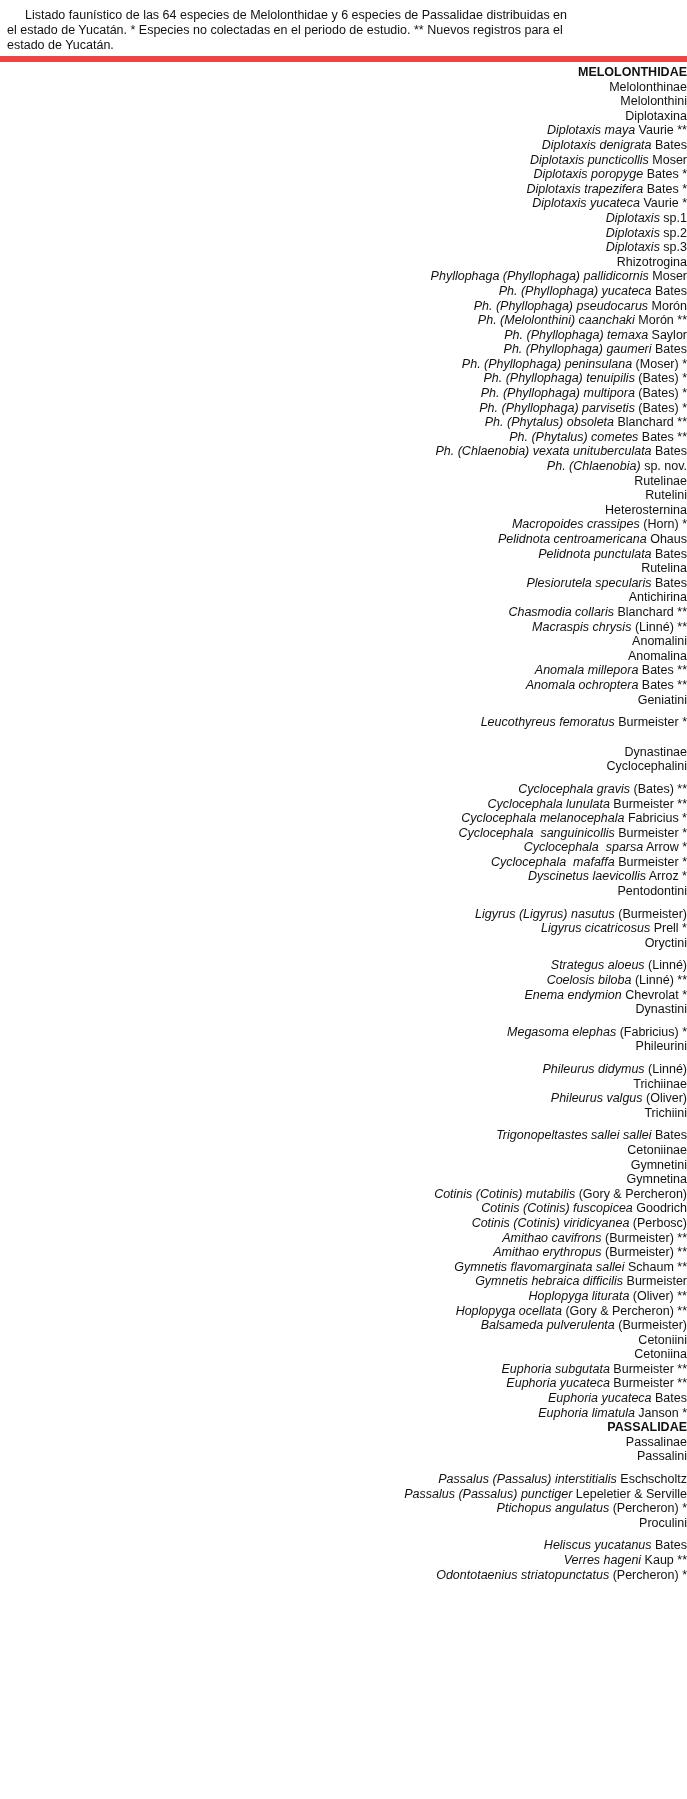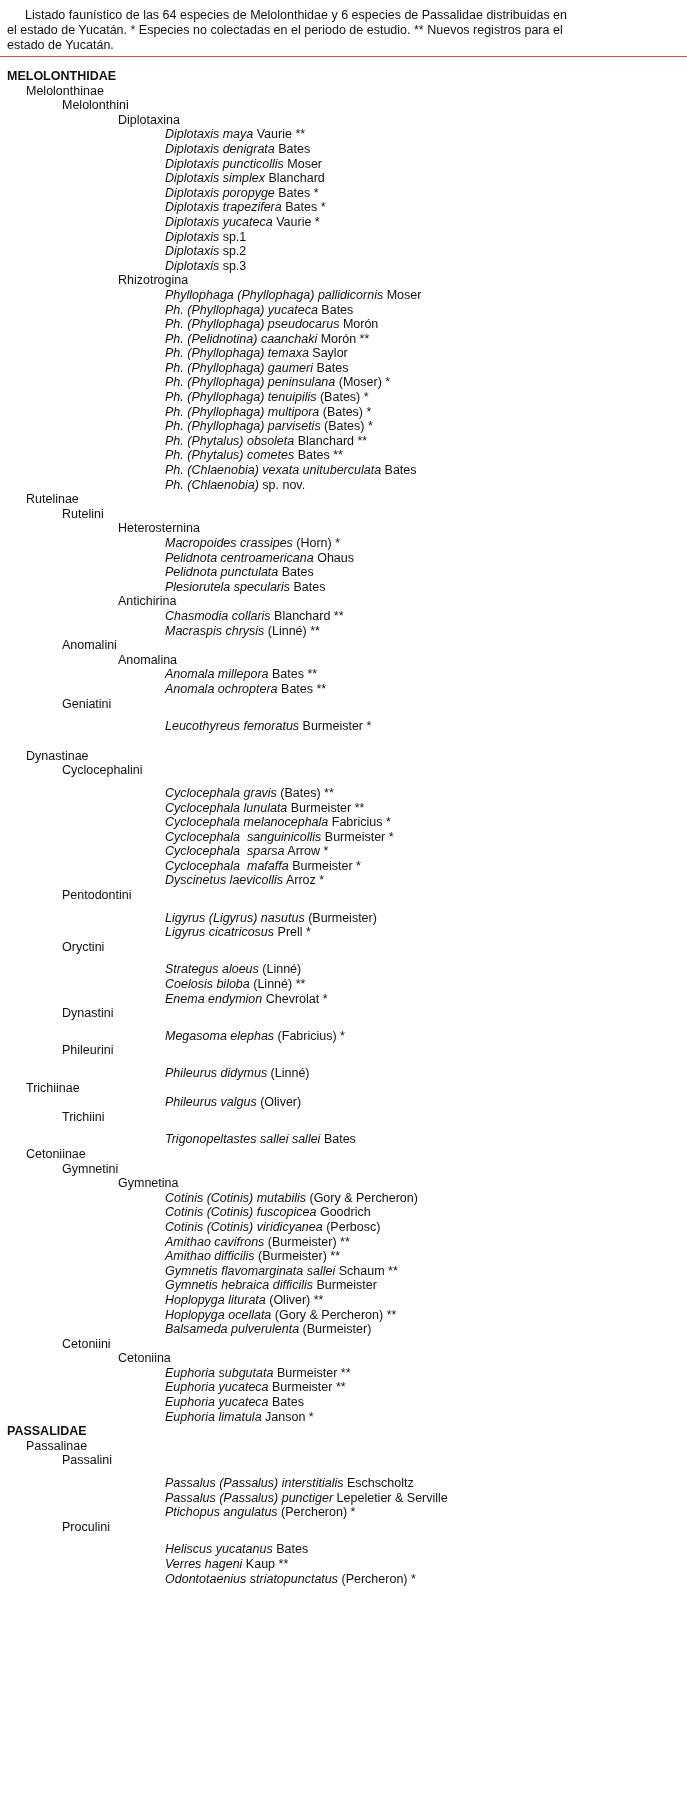--- a/index.html
+++ b/index.html
@@ -14,31 +14,32 @@
     font-family: "Liberation Sans", "DejaVu Sans", sans-serif;
     font-size: 12.5px;
     -webkit-font-smoothing: antialiased;
   }
   .page {
     width: 687px;
     box-sizing: border-box;
   }
   .caption {
     padding: 8px 6px 3px 7px;
-    border-bottom: 1px solid #ef4444;
+    border-bottom: 6px solid #ef4444;
   }
   .caption-line {
     white-space: nowrap;
     line-height: 15px;
   }
   .caption-line.first {
     padding-left: 18px;
   }
   .taxa-list {
-    padding-top: 12px;
+    padding-top: 3px;
+    text-align: right;
   }
   .row {
     line-height: 14.6px;
     white-space: pre;
   }
   .row.family {
     margin-left: 7px;
     font-weight: bold;
   }
   .row.subfamily {
@@ -78,48 +79,48 @@
   </div>
 
   <div class="taxa-list">
       <div class="row family">MELOLONTHIDAE</div>
       <div class="row subfamily">Melolonthinae</div>
       <div class="row tribe">Melolonthini</div>
       <div class="row subtribe">Diplotaxina</div>
       <div class="row species"><span class="sci">Diplotaxis maya</span><span class="author"> Vaurie **</span></div>
       <div class="row species"><span class="sci">Diplotaxis denigrata</span><span class="author"> Bates</span></div>
       <div class="row species"><span class="sci">Diplotaxis puncticollis</span><span class="author"> Moser</span></div>
-      <div class="row species"><span class="sci">Diplotaxis simplex</span><span class="author"> Blanchard</span></div>
       <div class="row species"><span class="sci">Diplotaxis poropyge</span><span class="author"> Bates *</span></div>
       <div class="row species"><span class="sci">Diplotaxis trapezifera</span><span class="author"> Bates *</span></div>
       <div class="row species"><span class="sci">Diplotaxis yucateca</span><span class="author"> Vaurie *</span></div>
       <div class="row species"><span class="sci">Diplotaxis</span><span class="author"> sp.1</span></div>
       <div class="row species"><span class="sci">Diplotaxis</span><span class="author"> sp.2</span></div>
       <div class="row species"><span class="sci">Diplotaxis</span><span class="author"> sp.3</span></div>
       <div class="row subtribe">Rhizotrogina</div>
       <div class="row species"><span class="sci">Phyllophaga (Phyllophaga) pallidicornis</span><span class="author"> Moser</span></div>
       <div class="row species"><span class="sci">Ph. (Phyllophaga) yucateca</span><span class="author"> Bates</span></div>
       <div class="row species"><span class="sci">Ph. (Phyllophaga) pseudocarus</span><span class="author"> Morón</span></div>
-      <div class="row species"><span class="sci">Ph. (Pelidnotina) caanchaki</span><span class="author"> Morón **</span></div>
+      <div class="row species"><span class="sci">Ph. (Melolonthini) caanchaki</span><span class="author"> Morón **</span></div>
       <div class="row species"><span class="sci">Ph. (Phyllophaga) temaxa</span><span class="author"> Saylor</span></div>
       <div class="row species"><span class="sci">Ph. (Phyllophaga) gaumeri</span><span class="author"> Bates</span></div>
       <div class="row species"><span class="sci">Ph. (Phyllophaga) peninsulana</span><span class="author"> (Moser) *</span></div>
       <div class="row species"><span class="sci">Ph. (Phyllophaga) tenuipilis</span><span class="author"> (Bates) *</span></div>
       <div class="row species"><span class="sci">Ph. (Phyllophaga) multipora</span><span class="author"> (Bates) *</span></div>
       <div class="row species"><span class="sci">Ph. (Phyllophaga) parvisetis</span><span class="author"> (Bates) *</span></div>
       <div class="row species"><span class="sci">Ph. (Phytalus) obsoleta</span><span class="author"> Blanchard **</span></div>
       <div class="row species"><span class="sci">Ph. (Phytalus) cometes</span><span class="author"> Bates **</span></div>
       <div class="row species"><span class="sci">Ph. (Chlaenobia) vexata unituberculata</span><span class="author"> Bates</span></div>
       <div class="row species"><span class="sci">Ph. (Chlaenobia)</span><span class="author"> sp. nov.</span></div>
       <div class="row subfamily">Rutelinae</div>
       <div class="row tribe">Rutelini</div>
       <div class="row subtribe">Heterosternina</div>
       <div class="row species"><span class="sci">Macropoides crassipes</span><span class="author"> (Horn) *</span></div>
       <div class="row species"><span class="sci">Pelidnota centroamericana</span><span class="author"> Ohaus</span></div>
       <div class="row species"><span class="sci">Pelidnota punctulata</span><span class="author"> Bates</span></div>
+      <div class="row subtribe">Rutelina</div>
       <div class="row species"><span class="sci">Plesiorutela specularis</span><span class="author"> Bates</span></div>
       <div class="row subtribe">Antichirina</div>
       <div class="row species"><span class="sci">Chasmodia collaris</span><span class="author"> Blanchard **</span></div>
       <div class="row species"><span class="sci">Macraspis chrysis</span><span class="author"> (Linné) **</span></div>
       <div class="row tribe">Anomalini</div>
       <div class="row subtribe">Anomalina</div>
       <div class="row species"><span class="sci">Anomala millepora</span><span class="author"> Bates **</span></div>
       <div class="row species"><span class="sci">Anomala ochroptera</span><span class="author"> Bates **</span></div>
       <div class="row tribe">Geniatini</div>
       <div class="spacer"></div>
@@ -155,21 +156,21 @@
       <div class="row tribe">Trichiini</div>
       <div class="spacer"></div>
       <div class="row species"><span class="sci">Trigonopeltastes sallei sallei</span><span class="author"> Bates</span></div>
       <div class="row subfamily">Cetoniinae</div>
       <div class="row tribe">Gymnetini</div>
       <div class="row subtribe">Gymnetina</div>
       <div class="row species"><span class="sci">Cotinis (Cotinis) mutabilis</span><span class="author"> (Gory &amp; Percheron)</span></div>
       <div class="row species"><span class="sci">Cotinis (Cotinis) fuscopicea</span><span class="author"> Goodrich</span></div>
       <div class="row species"><span class="sci">Cotinis (Cotinis) viridicyanea</span><span class="author"> (Perbosc)</span></div>
       <div class="row species"><span class="sci">Amithao cavifrons</span><span class="author"> (Burmeister) **</span></div>
-      <div class="row species"><span class="sci">Amithao difficilis</span><span class="author"> (Burmeister) **</span></div>
+      <div class="row species"><span class="sci">Amithao erythropus</span><span class="author"> (Burmeister) **</span></div>
       <div class="row species"><span class="sci">Gymnetis flavomarginata sallei</span><span class="author"> Schaum **</span></div>
       <div class="row species"><span class="sci">Gymnetis hebraica difficilis</span><span class="author"> Burmeister</span></div>
       <div class="row species"><span class="sci">Hoplopyga liturata</span><span class="author"> (Oliver) **</span></div>
       <div class="row species"><span class="sci">Hoplopyga ocellata</span><span class="author"> (Gory &amp; Percheron) **</span></div>
       <div class="row species"><span class="sci">Balsameda pulverulenta</span><span class="author"> (Burmeister)</span></div>
       <div class="row tribe">Cetoniini</div>
       <div class="row subtribe">Cetoniina</div>
       <div class="row species"><span class="sci">Euphoria subgutata</span><span class="author"> Burmeister **</span></div>
       <div class="row species"><span class="sci">Euphoria yucateca</span><span class="author"> Burmeister **</span></div>
       <div class="row species"><span class="sci">Euphoria yucateca</span><span class="author"> Bates</span></div>

